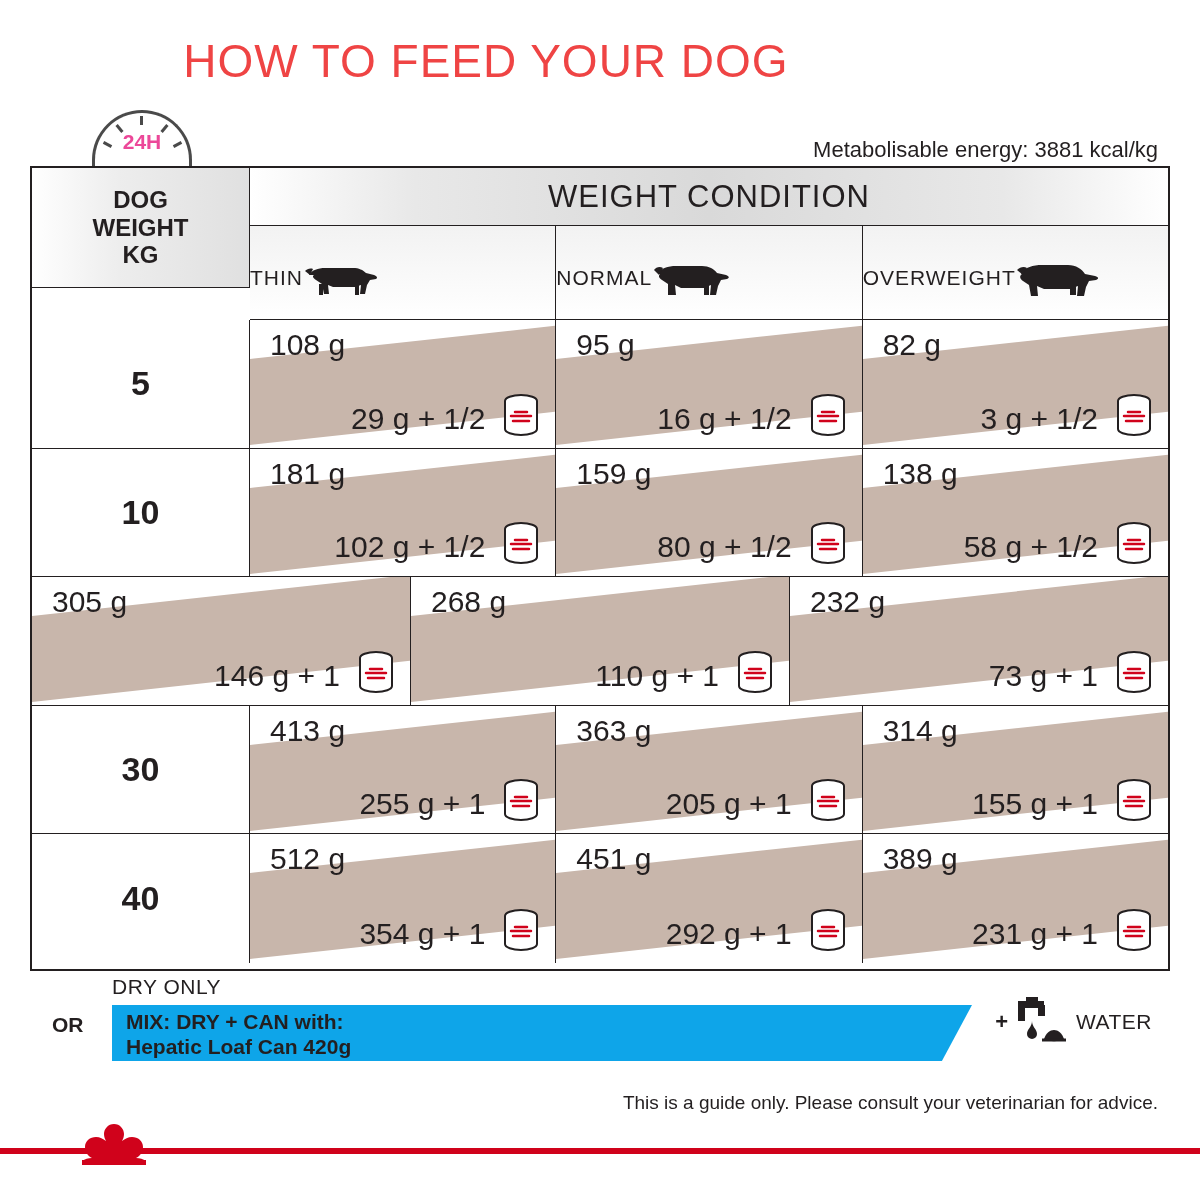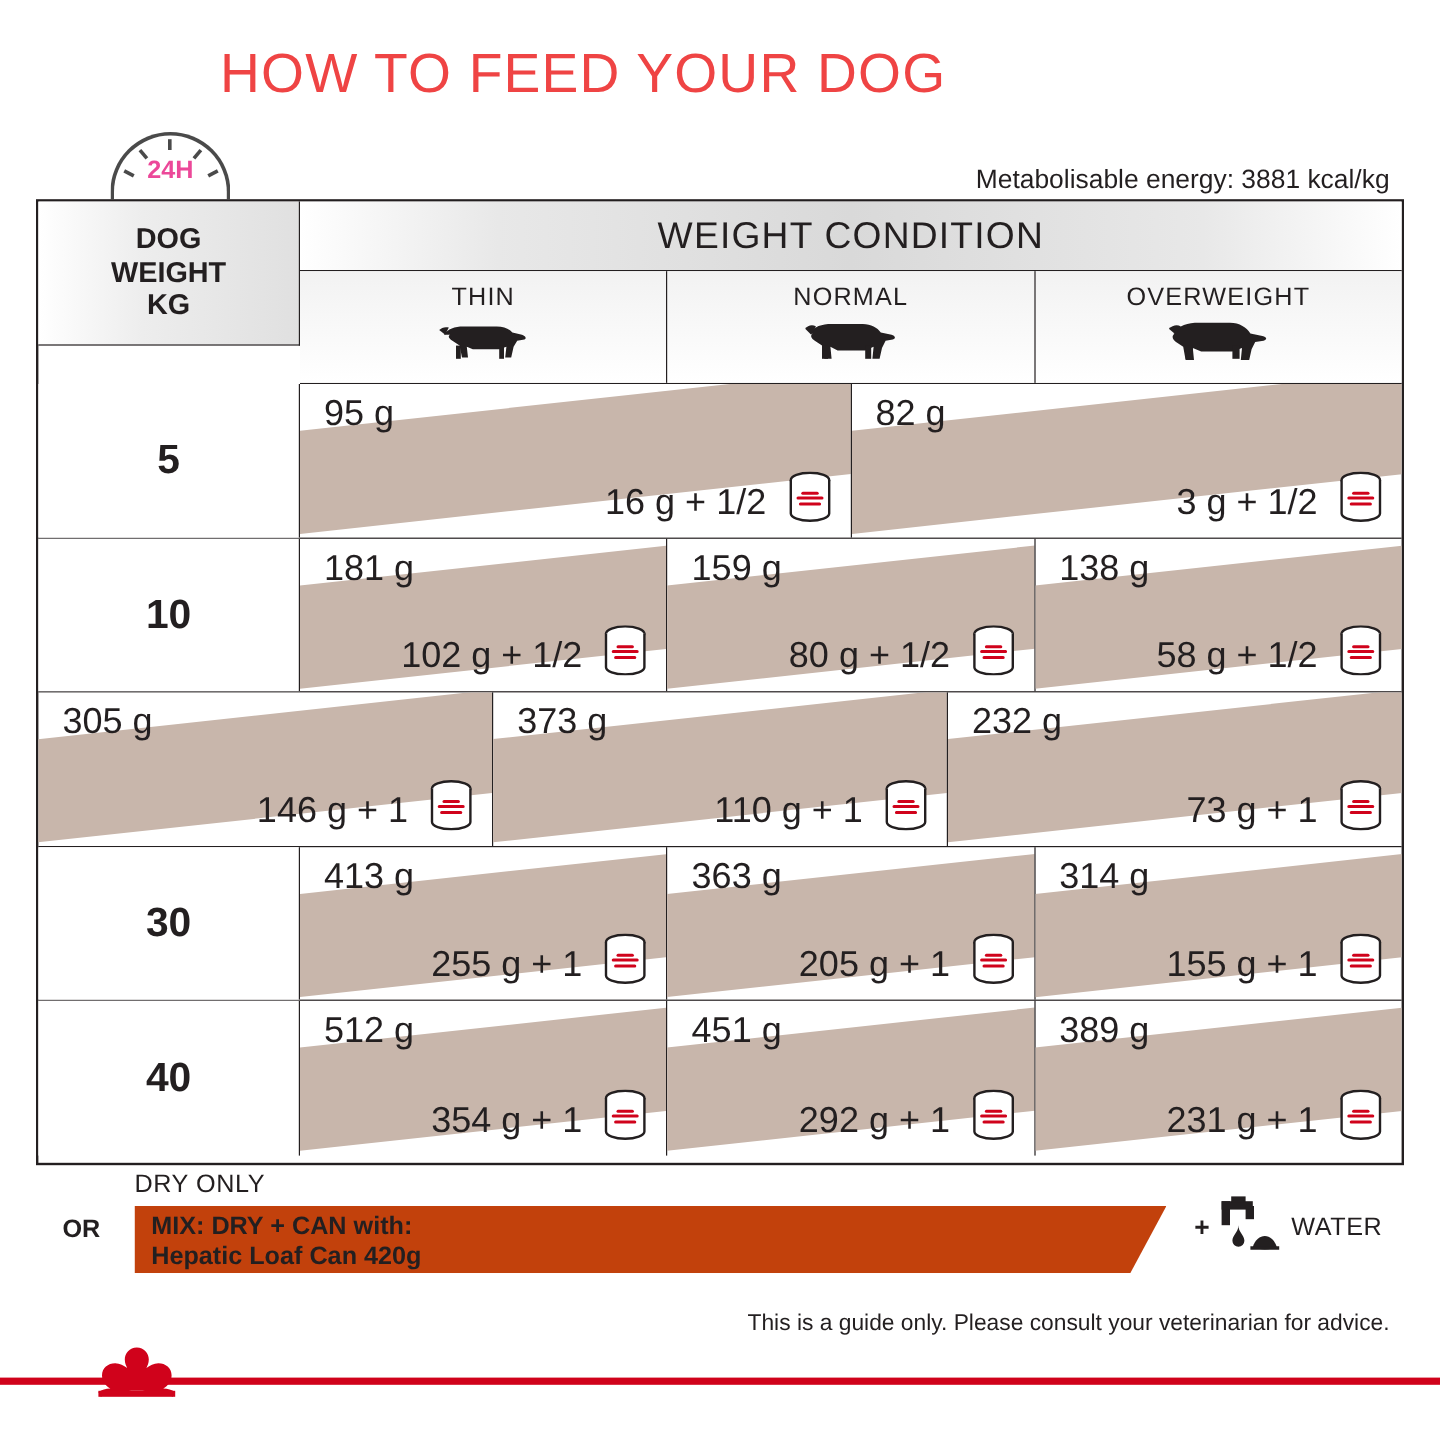--- a/index.html
+++ b/index.html
@@ -71,21 +71,21 @@
     font-size:24px; font-weight:bold; line-height:1.14; text-align:center;
     border-bottom:1px solid #231f20;
   }
   .cond-cols {
     position:absolute; left:218px; top:58px; right:0; height:94px;
     display:flex;
     border-bottom:1px solid #231f20;
   }
   .cond-col {
     flex:1 1 0; position:relative;
-    display:flex; flex-direction:column; align-items:center; justify-content:flex-start;
+    display:flex; flex-direction:row; align-items:center; justify-content:flex-start;
     padding-top:10px;
     background:linear-gradient(to bottom,#f2f2f2 0%,#ffffff 100%);
   }
   .cond-col + .cond-col { border-left:1px solid #231f20; }
   .cond-label { font-size:21px; letter-spacing:1px; }
   .dog-icon { margin-top:6px; }
 
   
   .rows { position:absolute; left:0; top:152px; right:0; bottom:0; }
   .row {
@@ -131,21 +131,21 @@
   .dryonly {
     position:absolute; left:82px; top:0px;
     font-size:21px; font-weight:normal; letter-spacing:.5px;
   }
   .or {
     position:absolute; left:22px; top:38px;
     font-size:21px; font-weight:bold;
   }
   .mixband {
     position:absolute; left:82px; top:30px; width:860px; height:56px;
-    background:#c2410c;
+    background:#0ea5e9;
     clip-path:polygon(0 0, 100% 0, 96.5% 100%, 0 100%);
   }
   .mixband .l1 {
     position:absolute; left:14px; top:5px; font-size:21px; font-weight:bold;
   }
   .mixband .l2 {
     position:absolute; left:14px; top:30px; font-size:21px; font-weight:bold;
   }
   .watergroup {
     position:absolute; right:18px; top:20px;
@@ -230,20 +230,33 @@
     </div>
   </div>
 
   <div class="rows">
 
     <div class="row">
       <div class="wt">5</div>
       <div class="cells">
         <div class="cell">
           <div class="band"></div>
+          <div class="dry">108 g</div>
+          <div class="mix">29 g + 1/2</div>
+          <div class="canicon">
+            <svg width="36" height="42" viewBox="0 0 36 42">
+                <ellipse cx="18" cy="7" rx="16" ry="6" fill="#fff" stroke="#231f20" stroke-width="2"></ellipse>
+                <path d="M2 7v28c0 3.3 7.2 6 16 6s16-2.7 16-6V7" fill="#fff" stroke="#231f20" stroke-width="2"></path>
+                <path d="M8 22h20M10 27h16" stroke="#d0021b" stroke-width="2.5" stroke-linecap="round"></path>
+                <path d="M12 18h12" stroke="#d0021b" stroke-width="2.5" stroke-linecap="round"></path>
+              </svg>
+          </div>
+        </div>
+        <div class="cell">
+          <div class="band"></div>
           <div class="dry">95 g</div>
           <div class="mix">16 g + 1/2</div>
           <div class="canicon">
             <svg width="36" height="42" viewBox="0 0 36 42">
                 <ellipse cx="18" cy="7" rx="16" ry="6" fill="#fff" stroke="#231f20" stroke-width="2"></ellipse>
                 <path d="M2 7v28c0 3.3 7.2 6 16 6s16-2.7 16-6V7" fill="#fff" stroke="#231f20" stroke-width="2"></path>
                 <path d="M8 22h20M10 27h16" stroke="#d0021b" stroke-width="2.5" stroke-linecap="round"></path>
                 <path d="M12 18h12" stroke="#d0021b" stroke-width="2.5" stroke-linecap="round"></path>
               </svg>
           </div>
@@ -319,21 +332,21 @@
             <svg width="36" height="42" viewBox="0 0 36 42">
                 <ellipse cx="18" cy="7" rx="16" ry="6" fill="#fff" stroke="#231f20" stroke-width="2"></ellipse>
                 <path d="M2 7v28c0 3.3 7.2 6 16 6s16-2.7 16-6V7" fill="#fff" stroke="#231f20" stroke-width="2"></path>
                 <path d="M8 22h20M10 27h16" stroke="#d0021b" stroke-width="2.5" stroke-linecap="round"></path>
                 <path d="M12 18h12" stroke="#d0021b" stroke-width="2.5" stroke-linecap="round"></path>
               </svg>
           </div>
         </div>
         <div class="cell">
           <div class="band"></div>
-          <div class="dry">373 g</div>
+          <div class="dry">268 g</div>
           <div class="mix">110 g + 1</div>
           <div class="canicon">
             <svg width="36" height="42" viewBox="0 0 36 42">
                 <ellipse cx="18" cy="7" rx="16" ry="6" fill="#fff" stroke="#231f20" stroke-width="2"></ellipse>
                 <path d="M2 7v28c0 3.3 7.2 6 16 6s16-2.7 16-6V7" fill="#fff" stroke="#231f20" stroke-width="2"></path>
                 <path d="M8 22h20M10 27h16" stroke="#d0021b" stroke-width="2.5" stroke-linecap="round"></path>
                 <path d="M12 18h12" stroke="#d0021b" stroke-width="2.5" stroke-linecap="round"></path>
               </svg>
           </div>
         </div>

